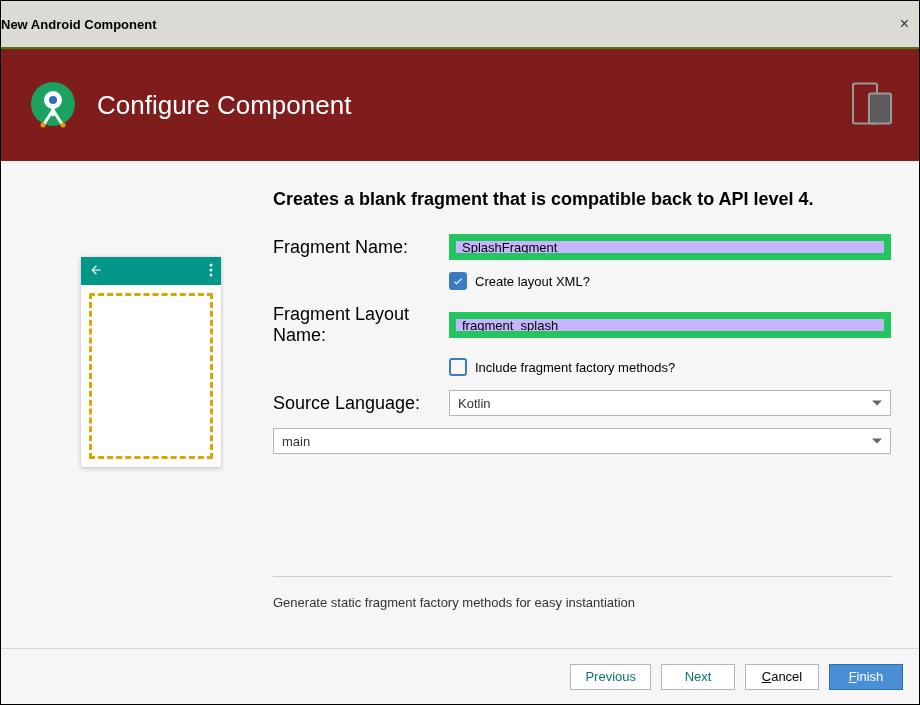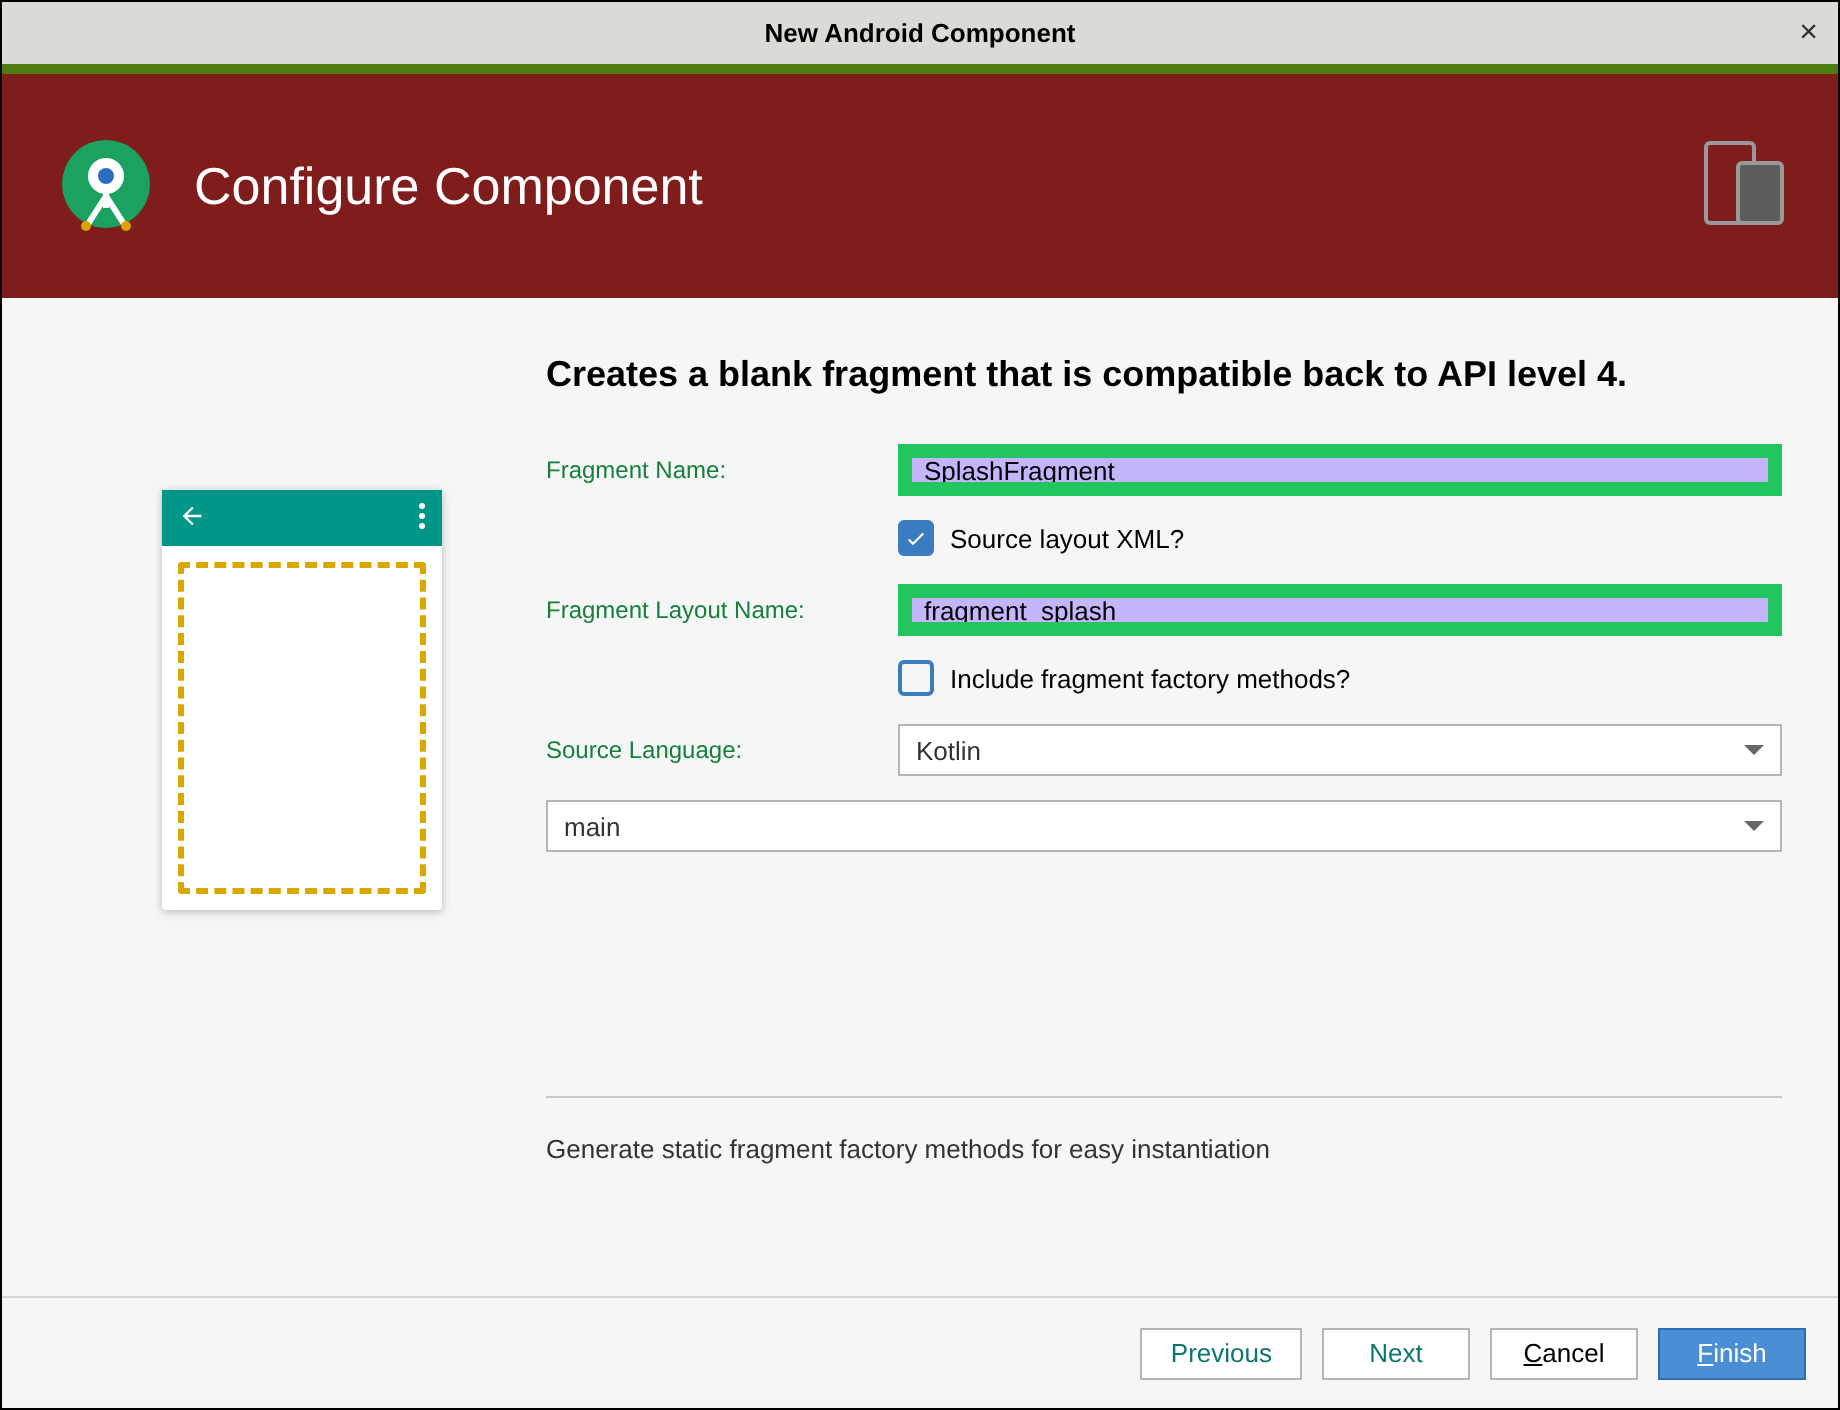--- a/index.html
+++ b/index.html
@@ -14,27 +14,27 @@
     }
     .window-frame {
       width: 920px;
       height: 705px;
       border: 1px solid #000;
       background: #fff;
       display: flex;
       flex-direction: column;
     }
     .titlebar {
-      height: 36px;
+      height: 48px;
       background: #dcdad5;
       display: flex;
       align-items: center;
-      justify-content: center;
+      justify-content: flex-start;
       position: relative;
-      border-bottom: 5px solid #4d7c0f;
+      border-bottom: 2px solid #4d7c0f;
     }
     .titlebar-title {
       font-weight: 600;
       font-size: 13px;
     }
     .titlebar-close {
       position: absolute;
       right: 10px;
       top: 50%;
       transform: translateY(-50%);
@@ -116,22 +116,22 @@
       color: #000;
     }
     .form-row {
       display: flex;
       align-items: center;
       margin-bottom: 12px;
       min-height: 26px;
     }
     .form-label {
       width: 176px;
-      font-size: 12px;
-      color: #15803d;
+      font-size: 18px;
+      color: #000000;
     }
     .form-control {
       flex: 1;
     }
     input[type="text"].text-input {
       width: 100%;
       height: 26px;
       padding: 5px 6px;
       border: 7px solid #22c55e;
       background: #c4b5fd;
@@ -292,21 +292,21 @@
           <input type="text" class="text-input" value="SplashFragment" style="">
         </div>
       </div>
 
       <div class="checkbox-row">
         <div class="checkbox checked">
           <svg viewBox="0 0 24 24" fill="#fff">
               <path d="M9 16.2l-3.5-3.5L4 14.2 9 19.2 20 8.2l-1.5-1.5z"></path>
             </svg>
         </div>
-        <span class="checkbox-label">Source layout XML?</span>
+        <span class="checkbox-label">Create layout XML?</span>
       </div>
 
       <div class="form-row">
         <div class="form-label">Fragment Layout Name:</div>
         <div class="form-control">
           <input type="text" class="text-input" value="fragment_splash" style="">
         </div>
       </div>
 
       <div class="checkbox-row">

